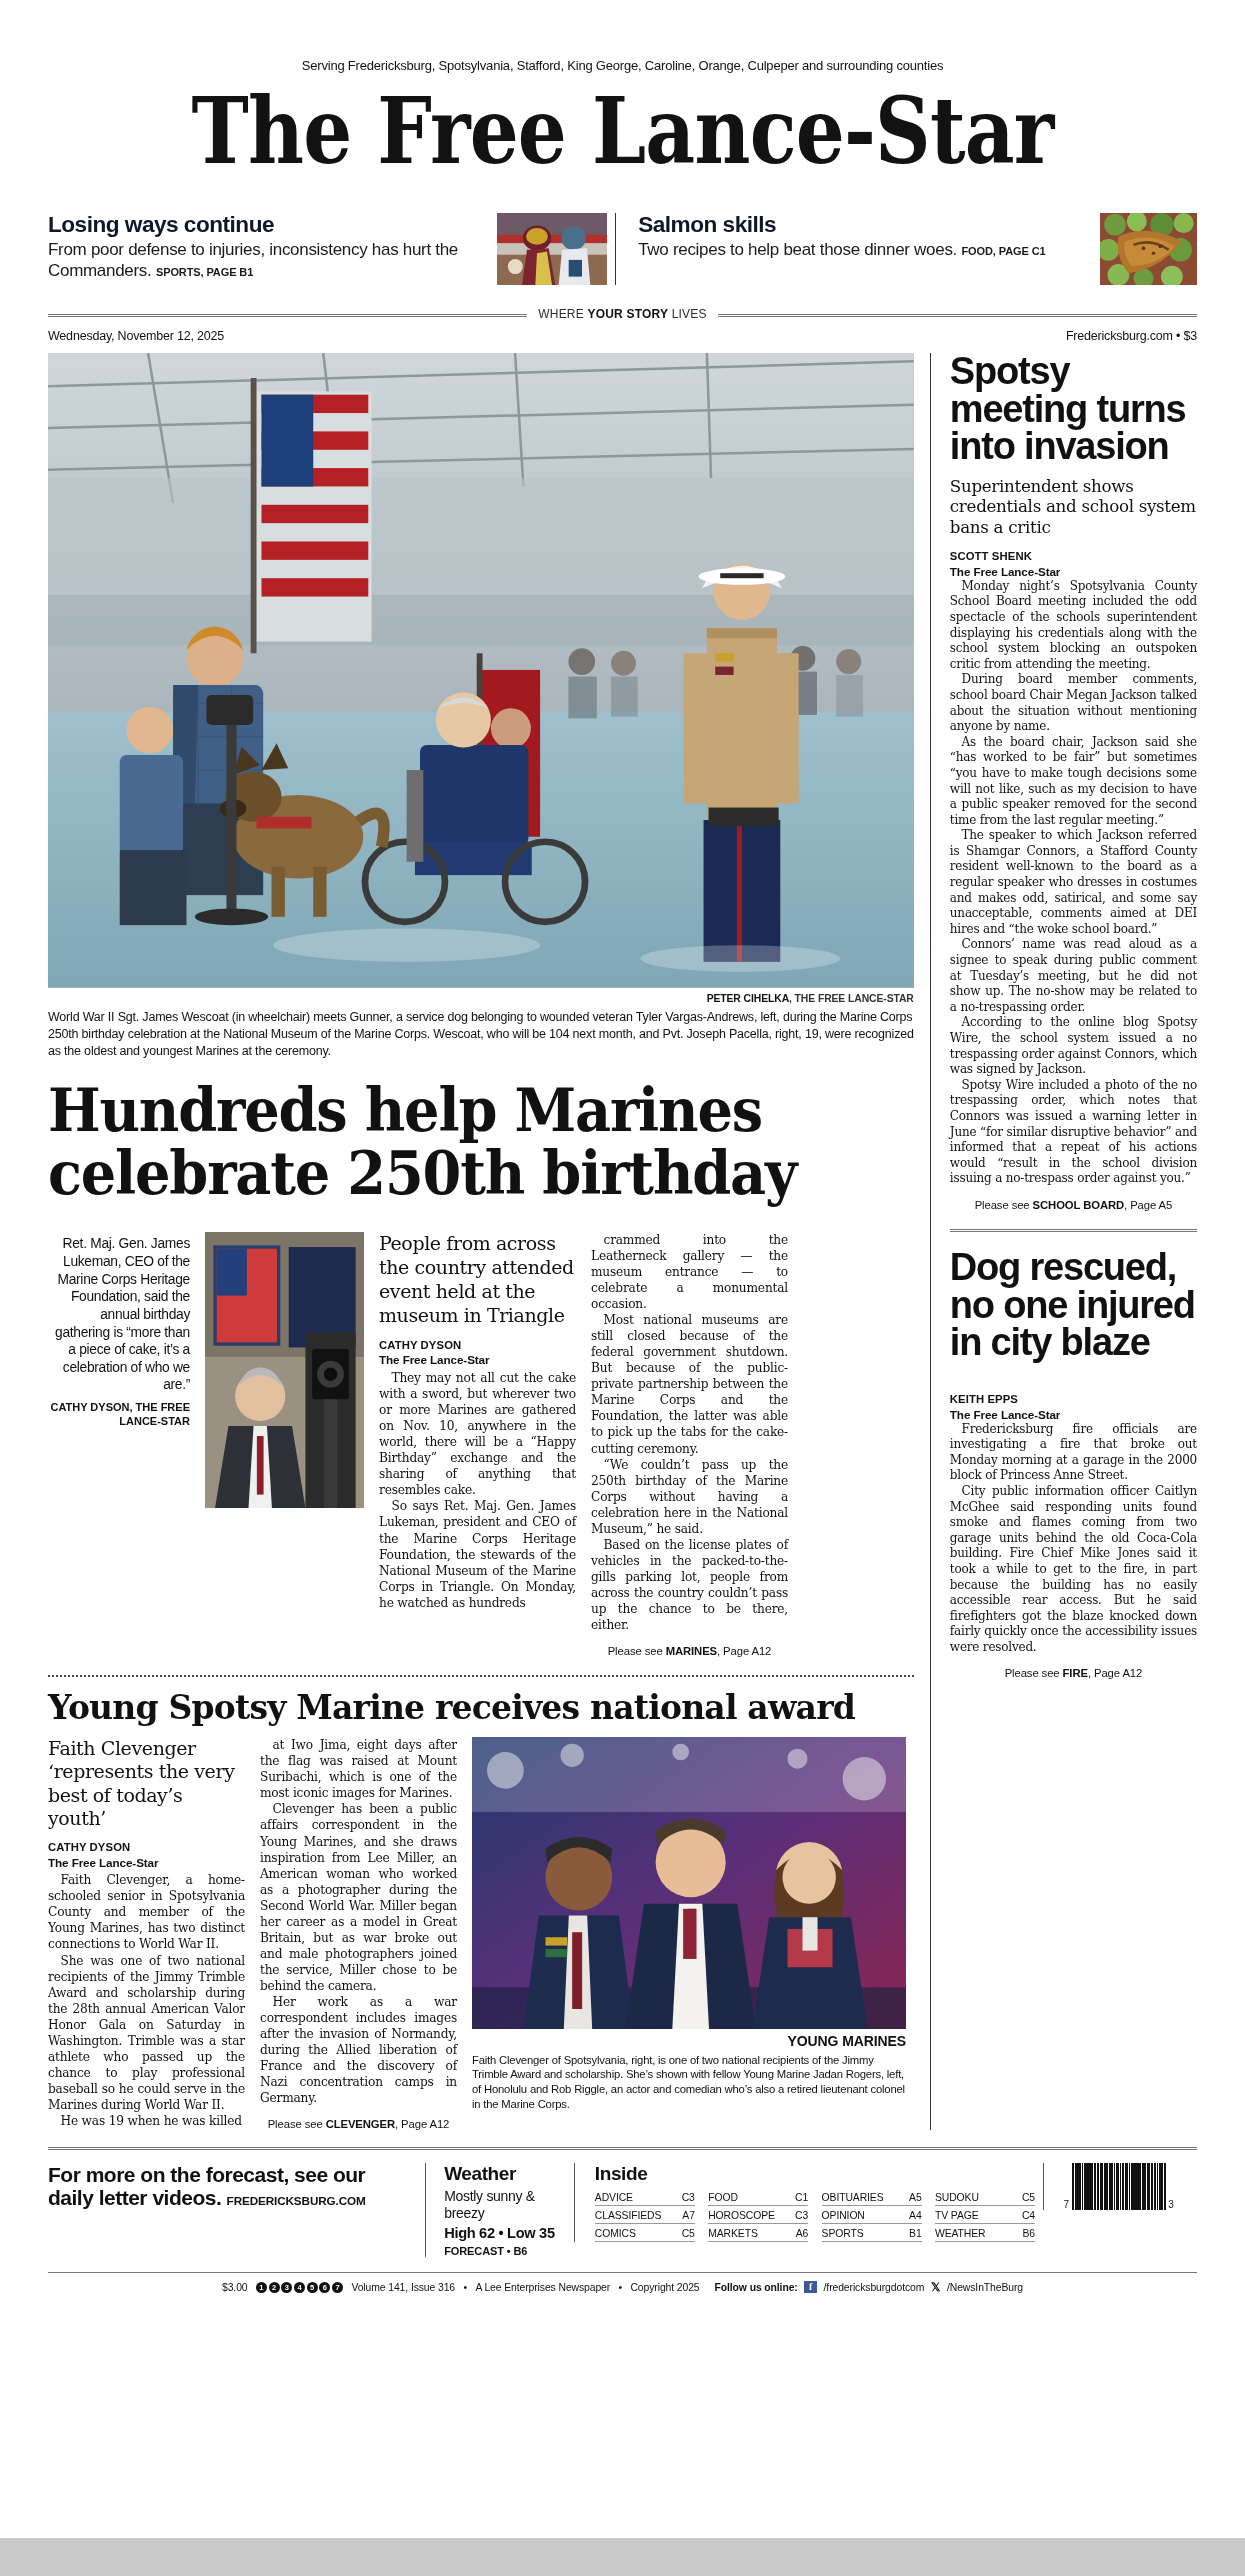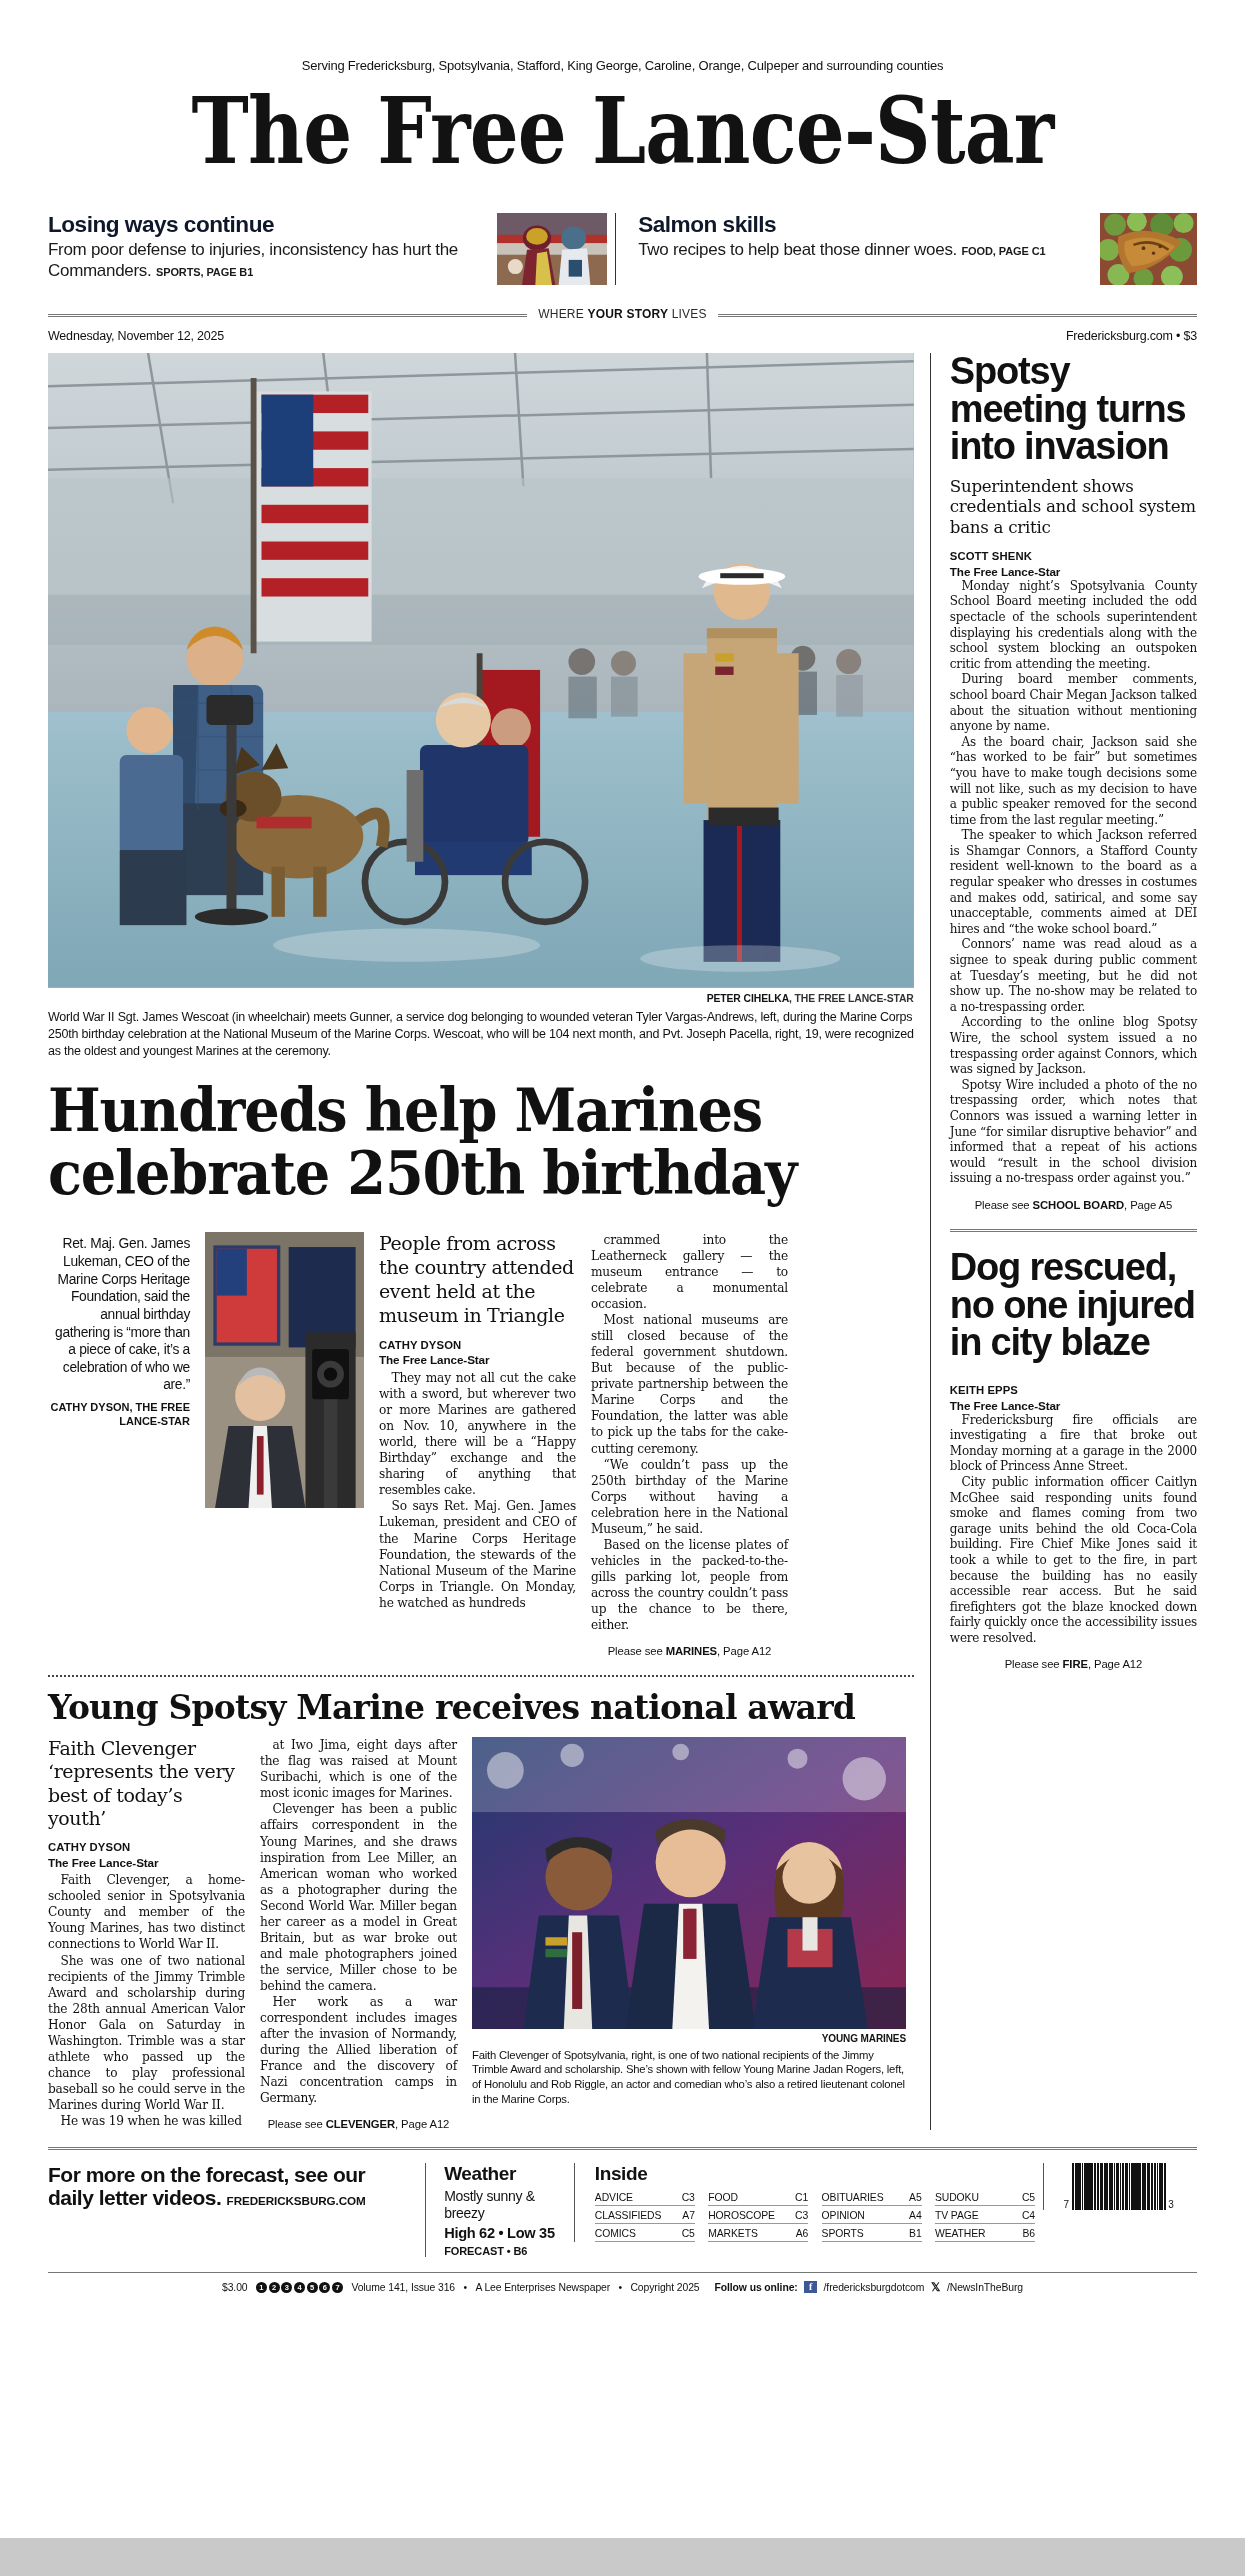--- a/index.html
+++ b/index.html
@@ -139,21 +139,21 @@
     font-size:33px; line-height:1.06; letter-spacing:-0.8px; margin:13.4px 0 0 0; color:#111;
   }
   .ysm-grid { display:flex; gap:15px; margin-top:11.7px; }
   .ysm-col { width:197px; }
   .ysm-deck {
     font-family:"DejaVu Serif", serif; font-size:19px; line-height:1.22;
     letter-spacing:-0.4px; margin-bottom:10px;
   }
   .ysm-photo-wrap { width:434px; }
   .ysm-photo { width:434px; height:292px; overflow:hidden; background:#3a4a66; }
-  .ysm-credit { font-size:10px; font-weight:bold; text-align:right; margin-top:4.2px; letter-spacing:-0.1px; }
+  .ysm-credit { font-size:14px; font-weight:bold; text-align:right; margin-top:4.2px; letter-spacing:-0.1px; }
   .ysm-caption { font-size:11.3px; line-height:1.3; letter-spacing:-0.2px; margin-top:3.3px; }
 
   
   .foot-rule { border-top:1.3px solid #777; border-bottom:1.3px solid #777; height:3.3px; margin-top:16.7px; }
   .footer { display:flex; align-items:flex-start; padding-top:13.4px; }
   .f-promo { width:391px; padding-right:16.7px; }
   .f-promo-hed { font-size:21px; font-weight:bold; line-height:1.1; letter-spacing:-0.5px; }
   .f-promo-hed .url { font-size:11.7px; font-weight:bold; letter-spacing:-0.1px; }
   .f-weather { width:149px; border-left:1.3px solid #555; padding-left:18.4px; }
   .f-h { font-size:19px; font-weight:bold; letter-spacing:-0.4px; margin-bottom:2.5px; }
@@ -574,21 +574,21 @@
         <p>According to the online blog Spotsy Wire, the school system issued a no trespassing order against Connors, which was signed by Jackson.</p>
         <p>Spotsy Wire included a photo of the no trespassing order, which notes that Connors was issued a warning letter in June “for similar disruptive behavior” and informed that a repeat of his actions would “result in the school division issuing a no-trespass order against you.”</p>
       </div>
       <div class="jumpline">
         <span class="pg">Please see </span><span>SCHOOL BOARD</span><span class="pg">, Page A5</span>
       </div>
 
       <div class="rc-sep"></div>
 
       <div class="rc-hed">Dog rescued, no one injured in city blaze</div>
-      <div class="byline" style="margin-top:21px;">
+      <div class="byline" style="margin-top:30px;">
         <span>KEITH EPPS</span>
         <span class="org">The Free Lance-Star</span>
       </div>
       <div class="rc-body">
         <p>Fredericksburg fire officials are investigating a fire that broke out Monday morning at a garage in the 2000 block of Princess Anne Street.</p>
         <p>City public information officer Caitlyn McGhee said responding units found smoke and flames coming from two garage units behind the old Coca-Cola building. Fire Chief Mike Jones said it took a while to get to the fire, in part because the building has no easily accessible rear access. But he said firefighters got the blaze knocked down fairly quickly once the accessibility issues were resolved.</p>
       </div>
       <div class="jumpline">
         <span class="pg">Please see </span><span>FIRE</span><span class="pg">, Page A12</span>
       </div>

